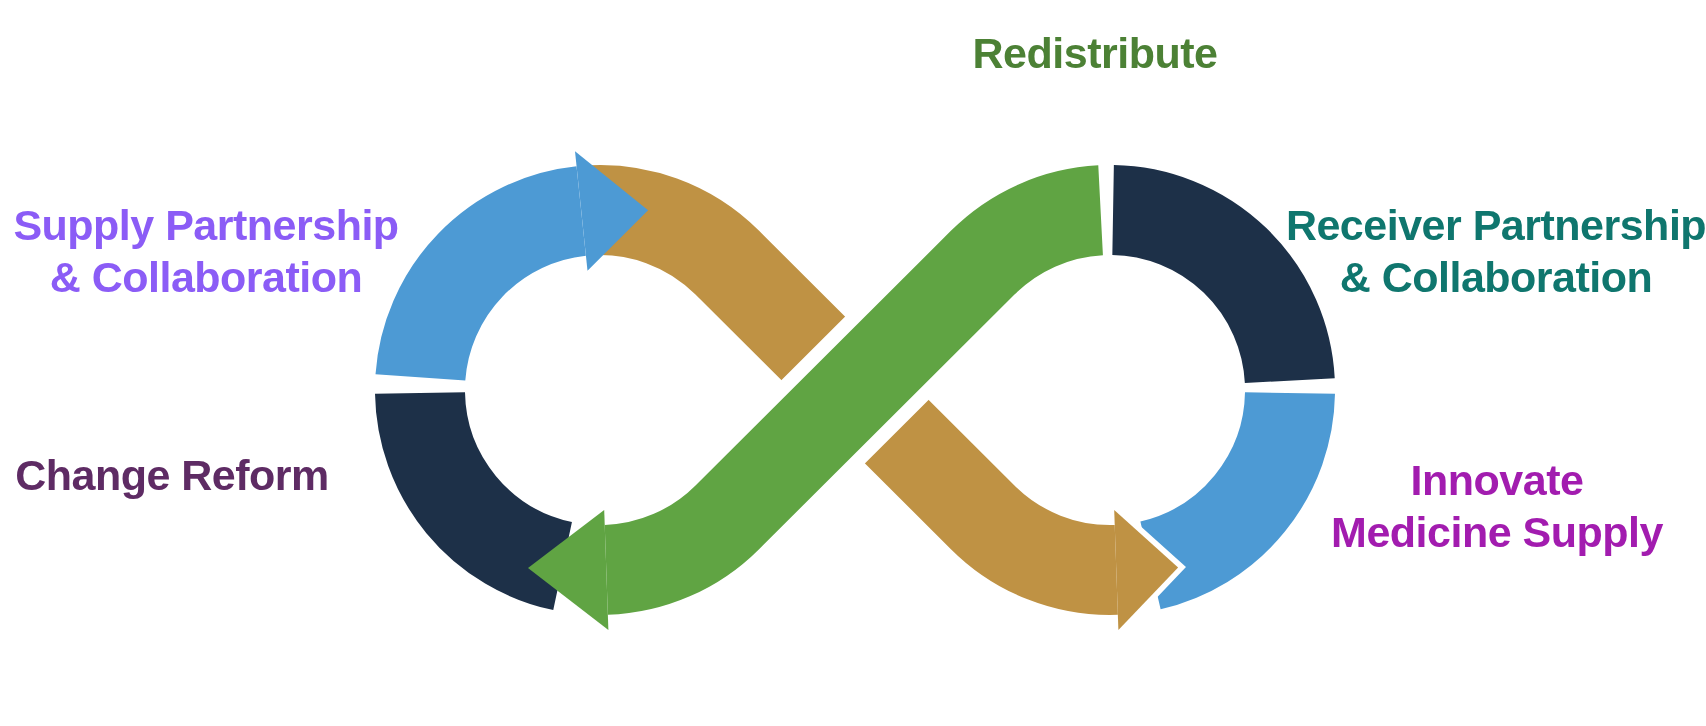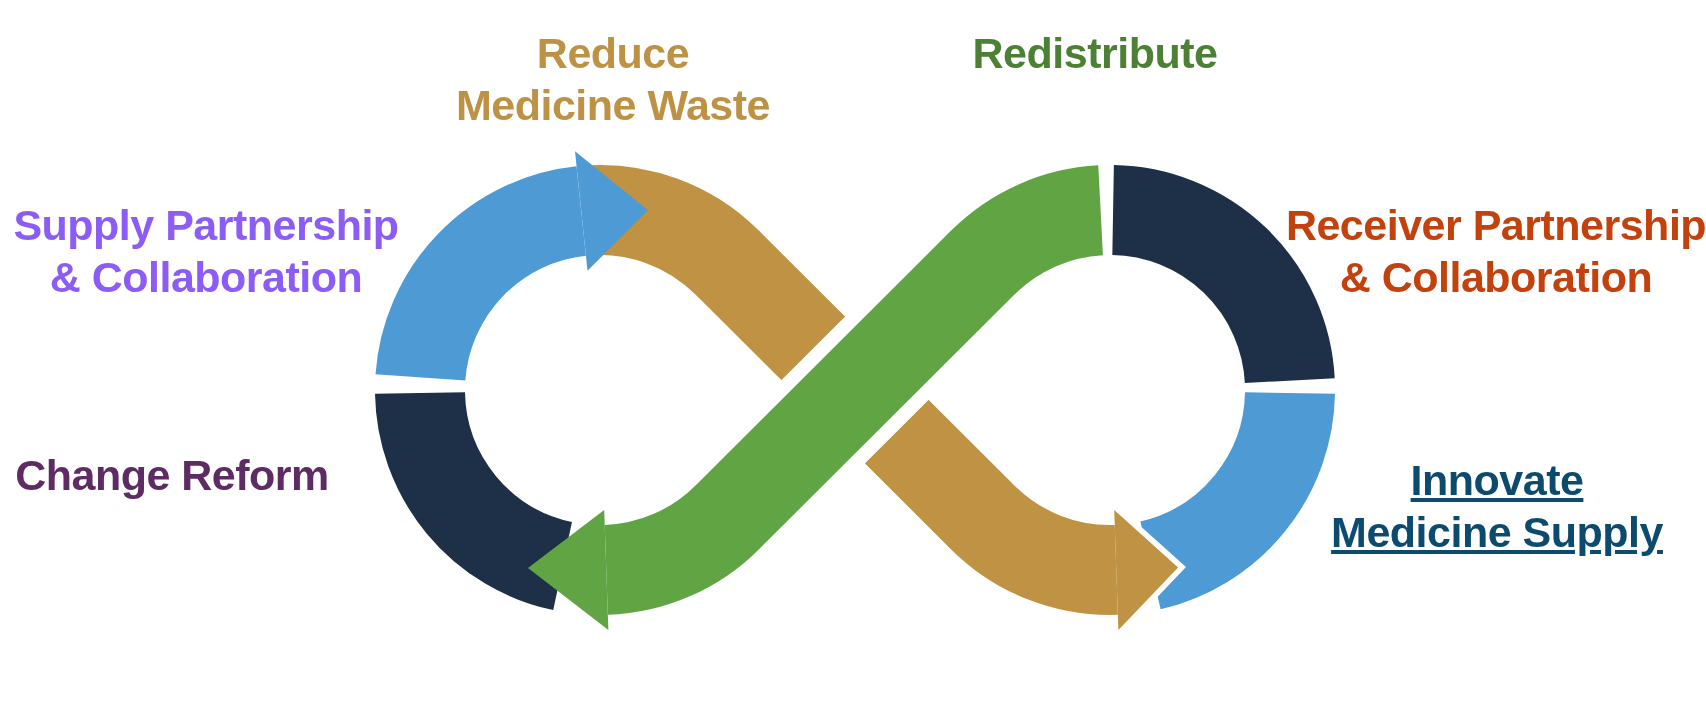--- a/index.html
+++ b/index.html
@@ -34,41 +34,37 @@
 
     <polygon points="575.0,151.3 587.5,270.7 648.1,210.3" fill="#4D9AD4"></polygon>
 
     <path d="M 1100.6 210.3 A 180 180 0 0 0 982.7 262.7 L 727.3 517.3 A 180 180 0 0 1 606.3 569.9" fill="none" stroke-width="118" stroke="#FFFFFF"></path>
 
     <path d="M 1100.6 210.3 A 180 180 0 0 0 982.7 262.7 L 727.3 517.3 A 180 180 0 0 1 606.3 569.9" fill="none" stroke-width="90" stroke="#60A443"></path>
 
     <polygon points="608.4,629.9 604.2,509.9 528.0,568.0" fill="#60A443"></polygon>
   </svg>
 
-  <div class="label" style="left: 613px; top: 27px; color: rgb(190, 146, 69);">
-    <div>Reduce</div>
-    <div>Medicine Waste</div>
-  </div>
 
   <div class="label" style="left: 1095px; top: 27px; color: rgb(76, 129, 53);">
     <div>Redistribute</div>
   </div>
 
   <div class="label" style="left: 206px; top: 199px; color: #8b5cf6;">
     <div>Supply Partnership</div>
     <div>&amp; Collaboration</div>
   </div>
 
-  <div class="label" style="left: 1496px; top: 199px; color: #c2410c;">
+  <div class="label" style="left: 1496px; top: 199px; color: #0f766e;">
     <div>Receiver Partnership</div>
     <div>&amp; Collaboration</div>
   </div>
 
   <div class="label" style="left: 172px; top: 449px; color: rgb(94, 43, 100);">
     <div>Change Reform</div>
   </div>
 
-  <div class="label" style="left: 1497px; top: 454px; color: #0c4a6e; text-decoration: underline;">
+  <div class="label" style="left: 1497px; top: 454px; color: #a21caf;">
     <div>Innovate</div>
     <div>Medicine Supply</div>
   </div>
 
 </div>
 
 </body></html>

